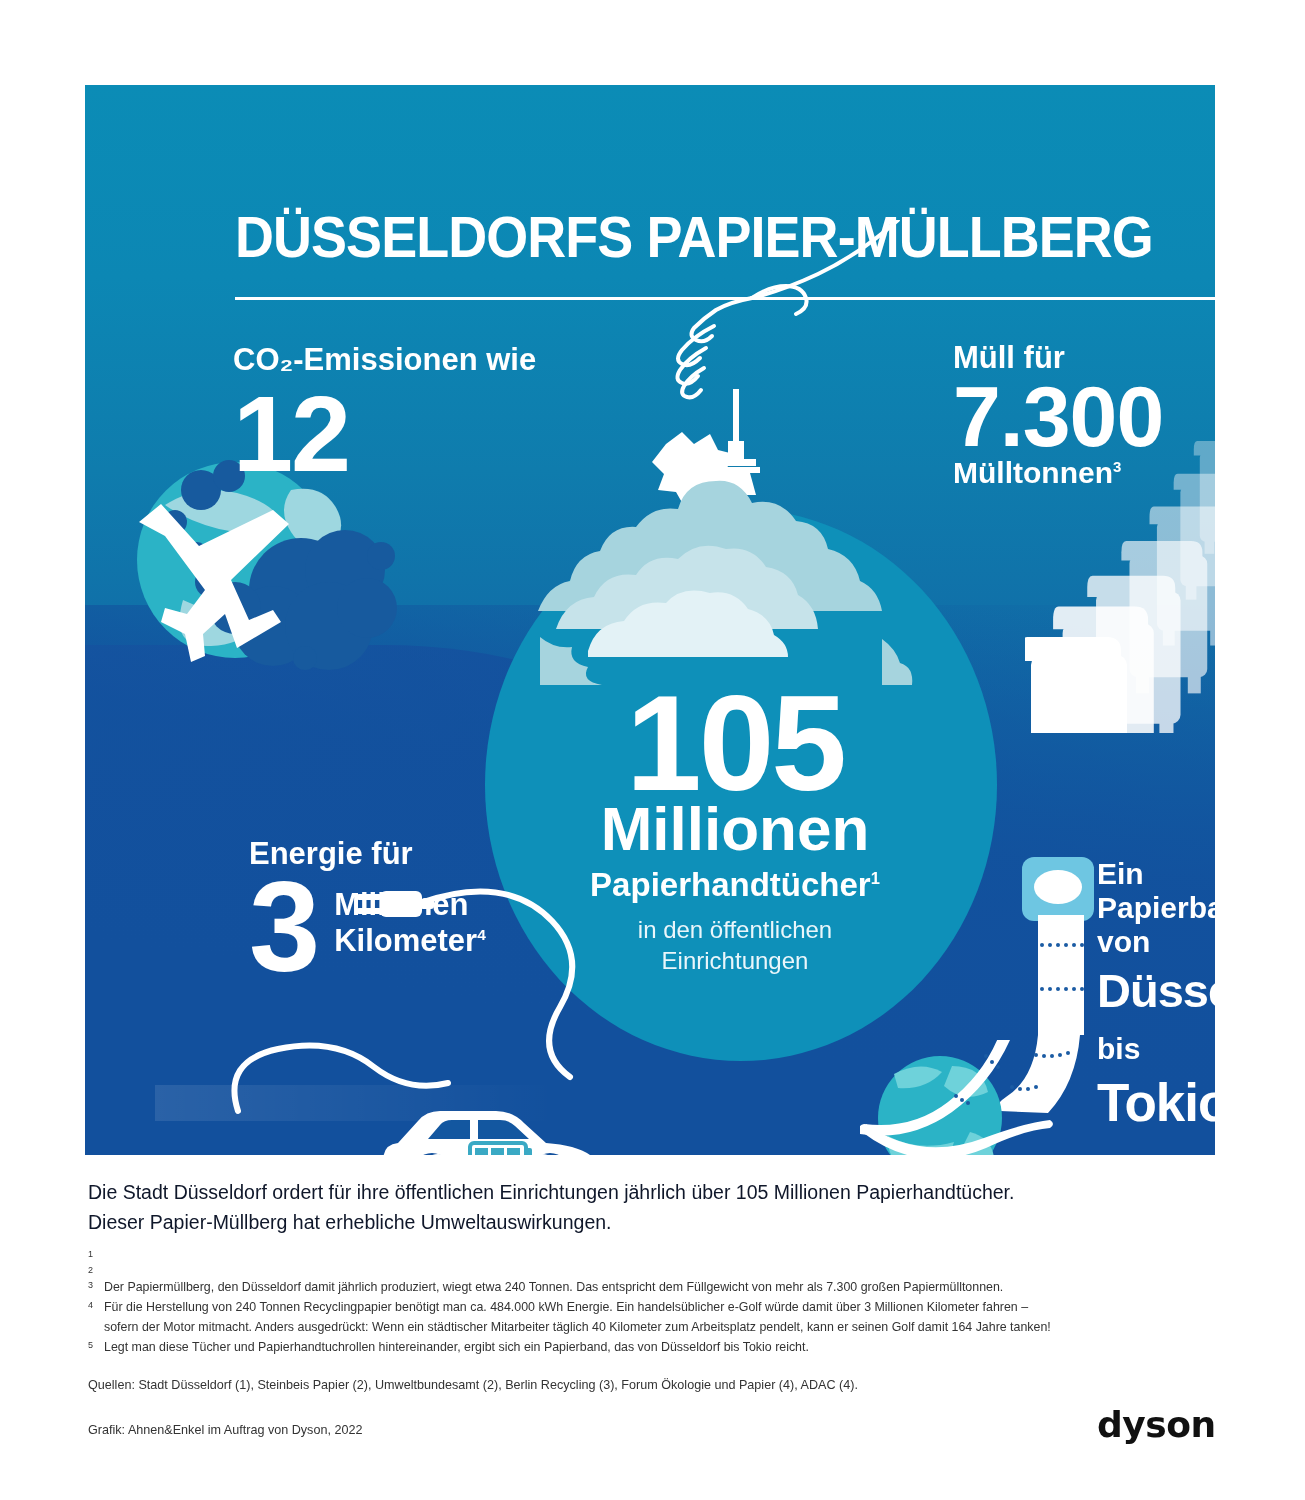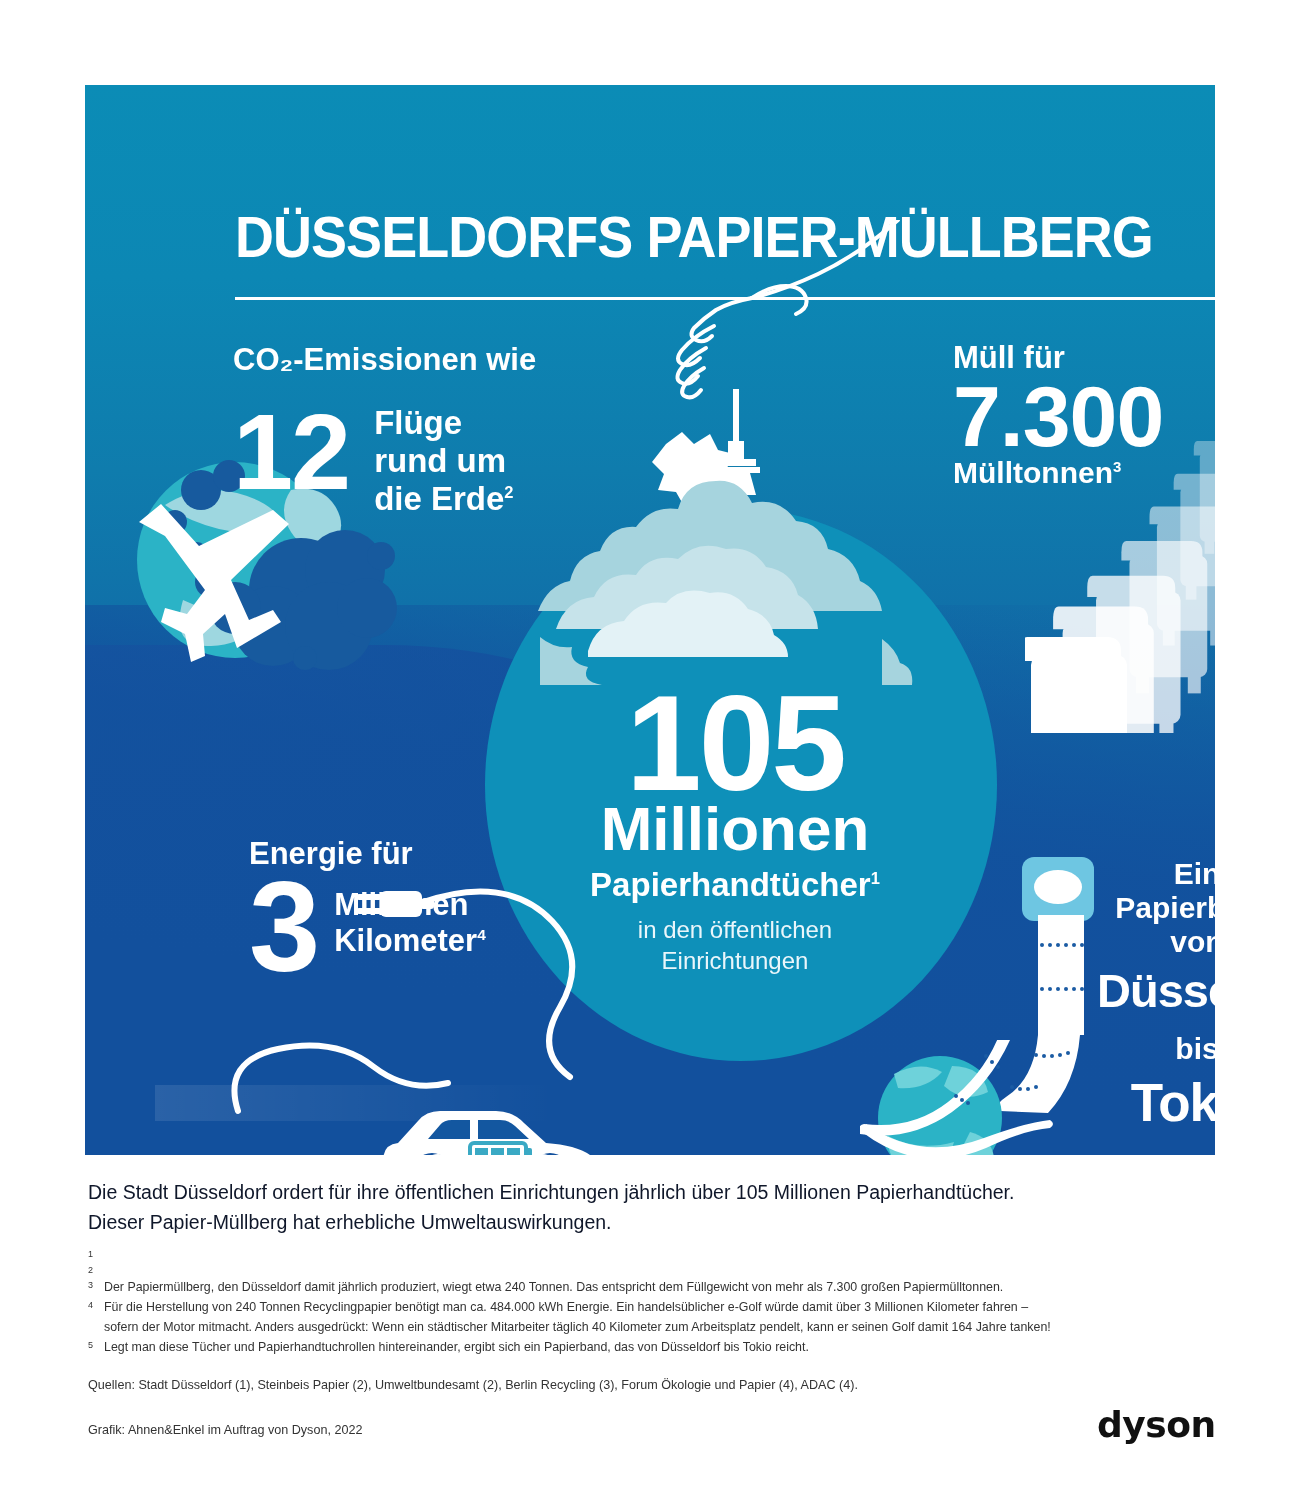--- a/index.html
+++ b/index.html
@@ -30,21 +30,21 @@
     background:#0e90b9;}
 
   
   .stat{position:absolute;color:#fff;}
   .s-label{font-size:31px;font-weight:bold;line-height:1.12;}
   .s-num{font-weight:bold;line-height:.86;letter-spacing:-2px;}
   sup{font-size:.5em;vertical-align:super;font-weight:bold;}
 
   
   #stat-co2{left:148px;top:258px;width:380px;}
-  #stat-co2 .row{display:flex;align-items:center;gap:25px;margin-top:10px;}
+  #stat-co2 .row{display:flex;align-items:flex-start;gap:0;margin-top:10px;}
   #stat-co2 .s-num{font-size:108px;}
   #stat-co2 .sub{font-size:33px;font-weight:bold;line-height:1.15;padding-top:16px;}
 
   
   #stat-bins{left:868px;top:256px;width:320px;}
   #stat-bins .s-num{font-size:86px;margin-top:4px;letter-spacing:-1px;}
   #stat-bins .sub{font-size:30px;font-weight:bold;margin-top:2px;}
 
   
   #stat-energy{left:164px;top:752px;width:350px;}
@@ -53,21 +53,21 @@
   #stat-energy .sub{font-size:31px;font-weight:bold;line-height:1.18;padding-bottom:22px;}
 
   
   #stat-center{left:396px;top:600px;width:508px;text-align:center;}
   #stat-center .s-num{font-size:136px;letter-spacing:-3px;}
   #stat-center .m1{font-size:62px;font-weight:bold;line-height:1;margin-top:-4px;}
   #stat-center .m2{font-size:33px;font-weight:bold;margin-top:6px;}
   #stat-center .m3{font-size:24px;line-height:1.3;margin-top:10px;color:#eaf6fb;}
 
   
-  #stat-band{left:1012px;top:772px;width:200px;text-align:center;}
+  #stat-band{left:1012px;top:772px;width:200px;}
   #stat-band .l1{font-size:30px;font-weight:bold;line-height:1.13;}
   #stat-band .big{font-size:47px;font-weight:bold;margin-top:4px;letter-spacing:-1px;}
   #stat-band .l2{font-size:30px;font-weight:bold;margin-top:14px;}
   #stat-band .big2{font-size:53px;font-weight:bold;margin-top:6px;letter-spacing:-1px;}
 
   
   .caption{position:absolute;left:88px;top:1178px;width:1120px;color:#0f172a;
     font-size:19.5px;line-height:1.52;font-family:"Liberation Sans",sans-serif;}
   .notes{position:absolute;left:88px;top:1246px;width:1122px;color:#333;font-size:12.4px;line-height:1.62;}
   .note{display:flex;gap:7px;}
@@ -280,25 +280,20 @@
       </g>
     </svg>
 
     <div class="title">DÜSSELDORFS PAPIER-MÜLLBERG</div>
     <div class="rule"></div>
 
     <div class="stat" id="stat-co2">
       <div class="s-label">CO₂-Emissionen wie</div>
       <div class="row">
         <div class="s-num">12</div>
-        <div class="sub">
-          <span>Flüge</span><br>
-          <span>rund um</span><br>
-          <span>die Erde</span><sup>2</sup>
-        </div>
       </div>
     </div>
 
     <div class="stat" id="stat-bins">
       <div class="s-label">Müll für</div>
       <div class="s-num">7.300</div>
       <div class="sub"><span>Mülltonnen</span><sup>3</sup></div>
     </div>
 
     <div class="stat" id="stat-energy">

